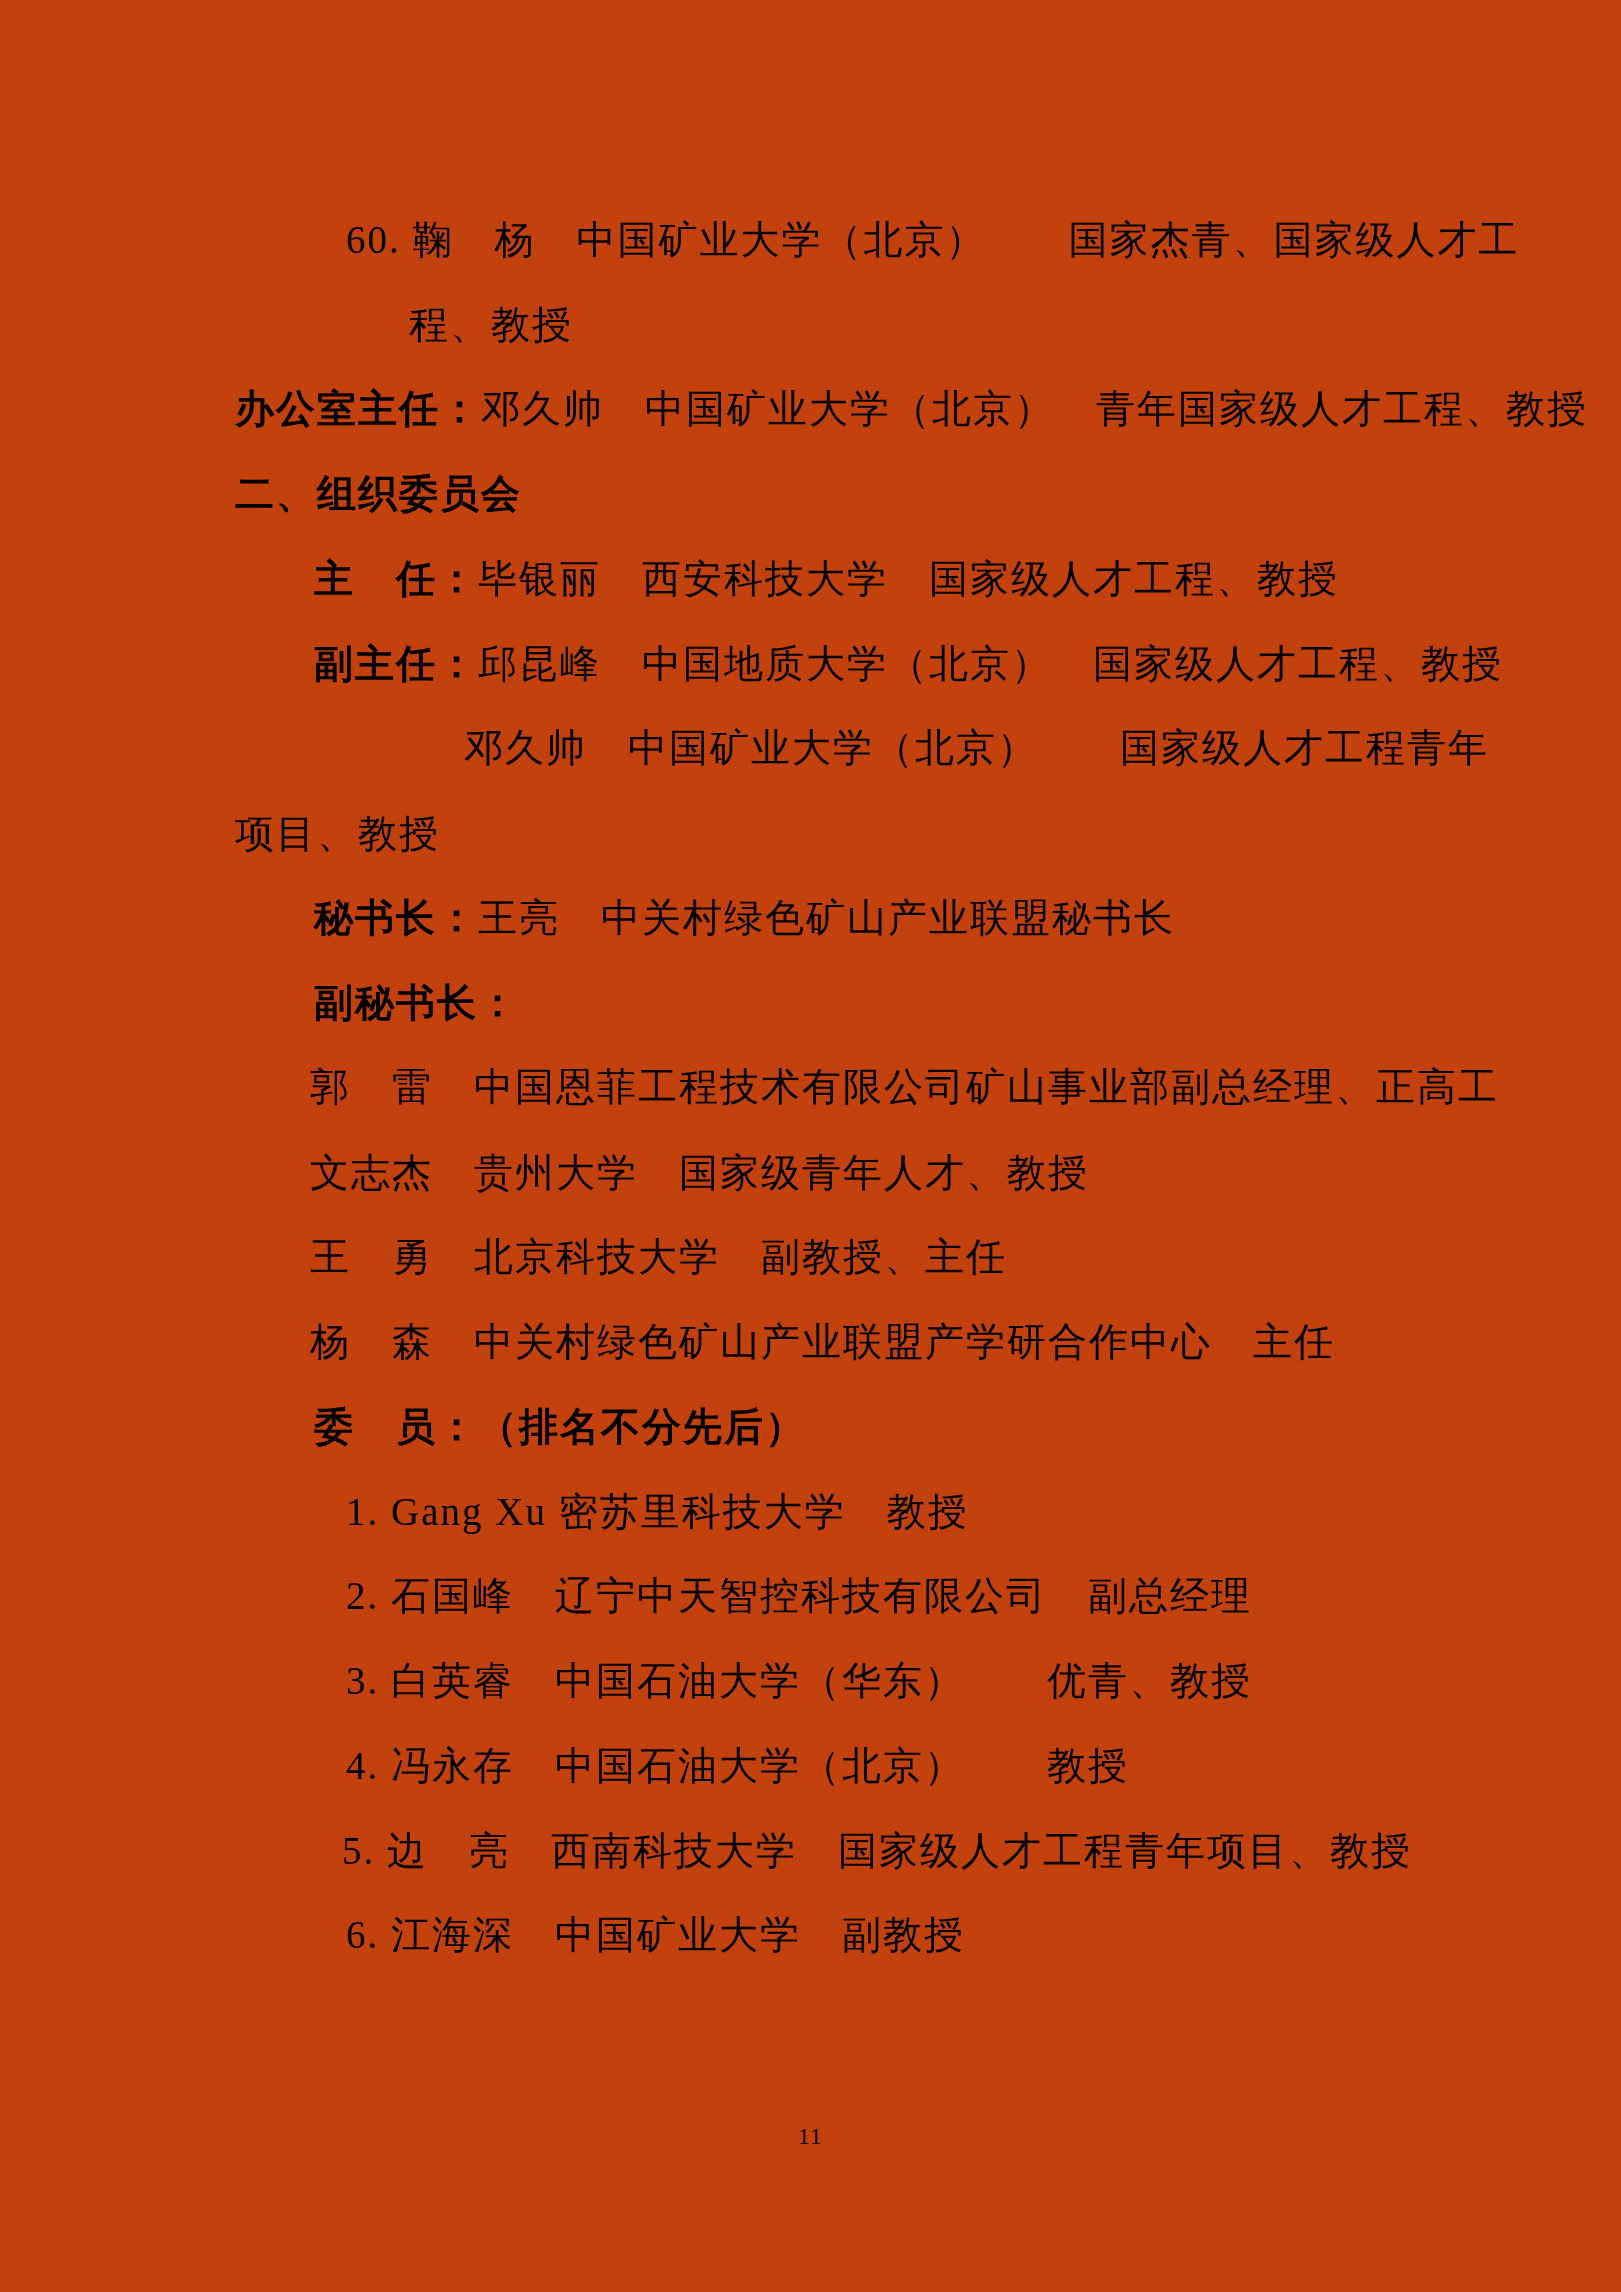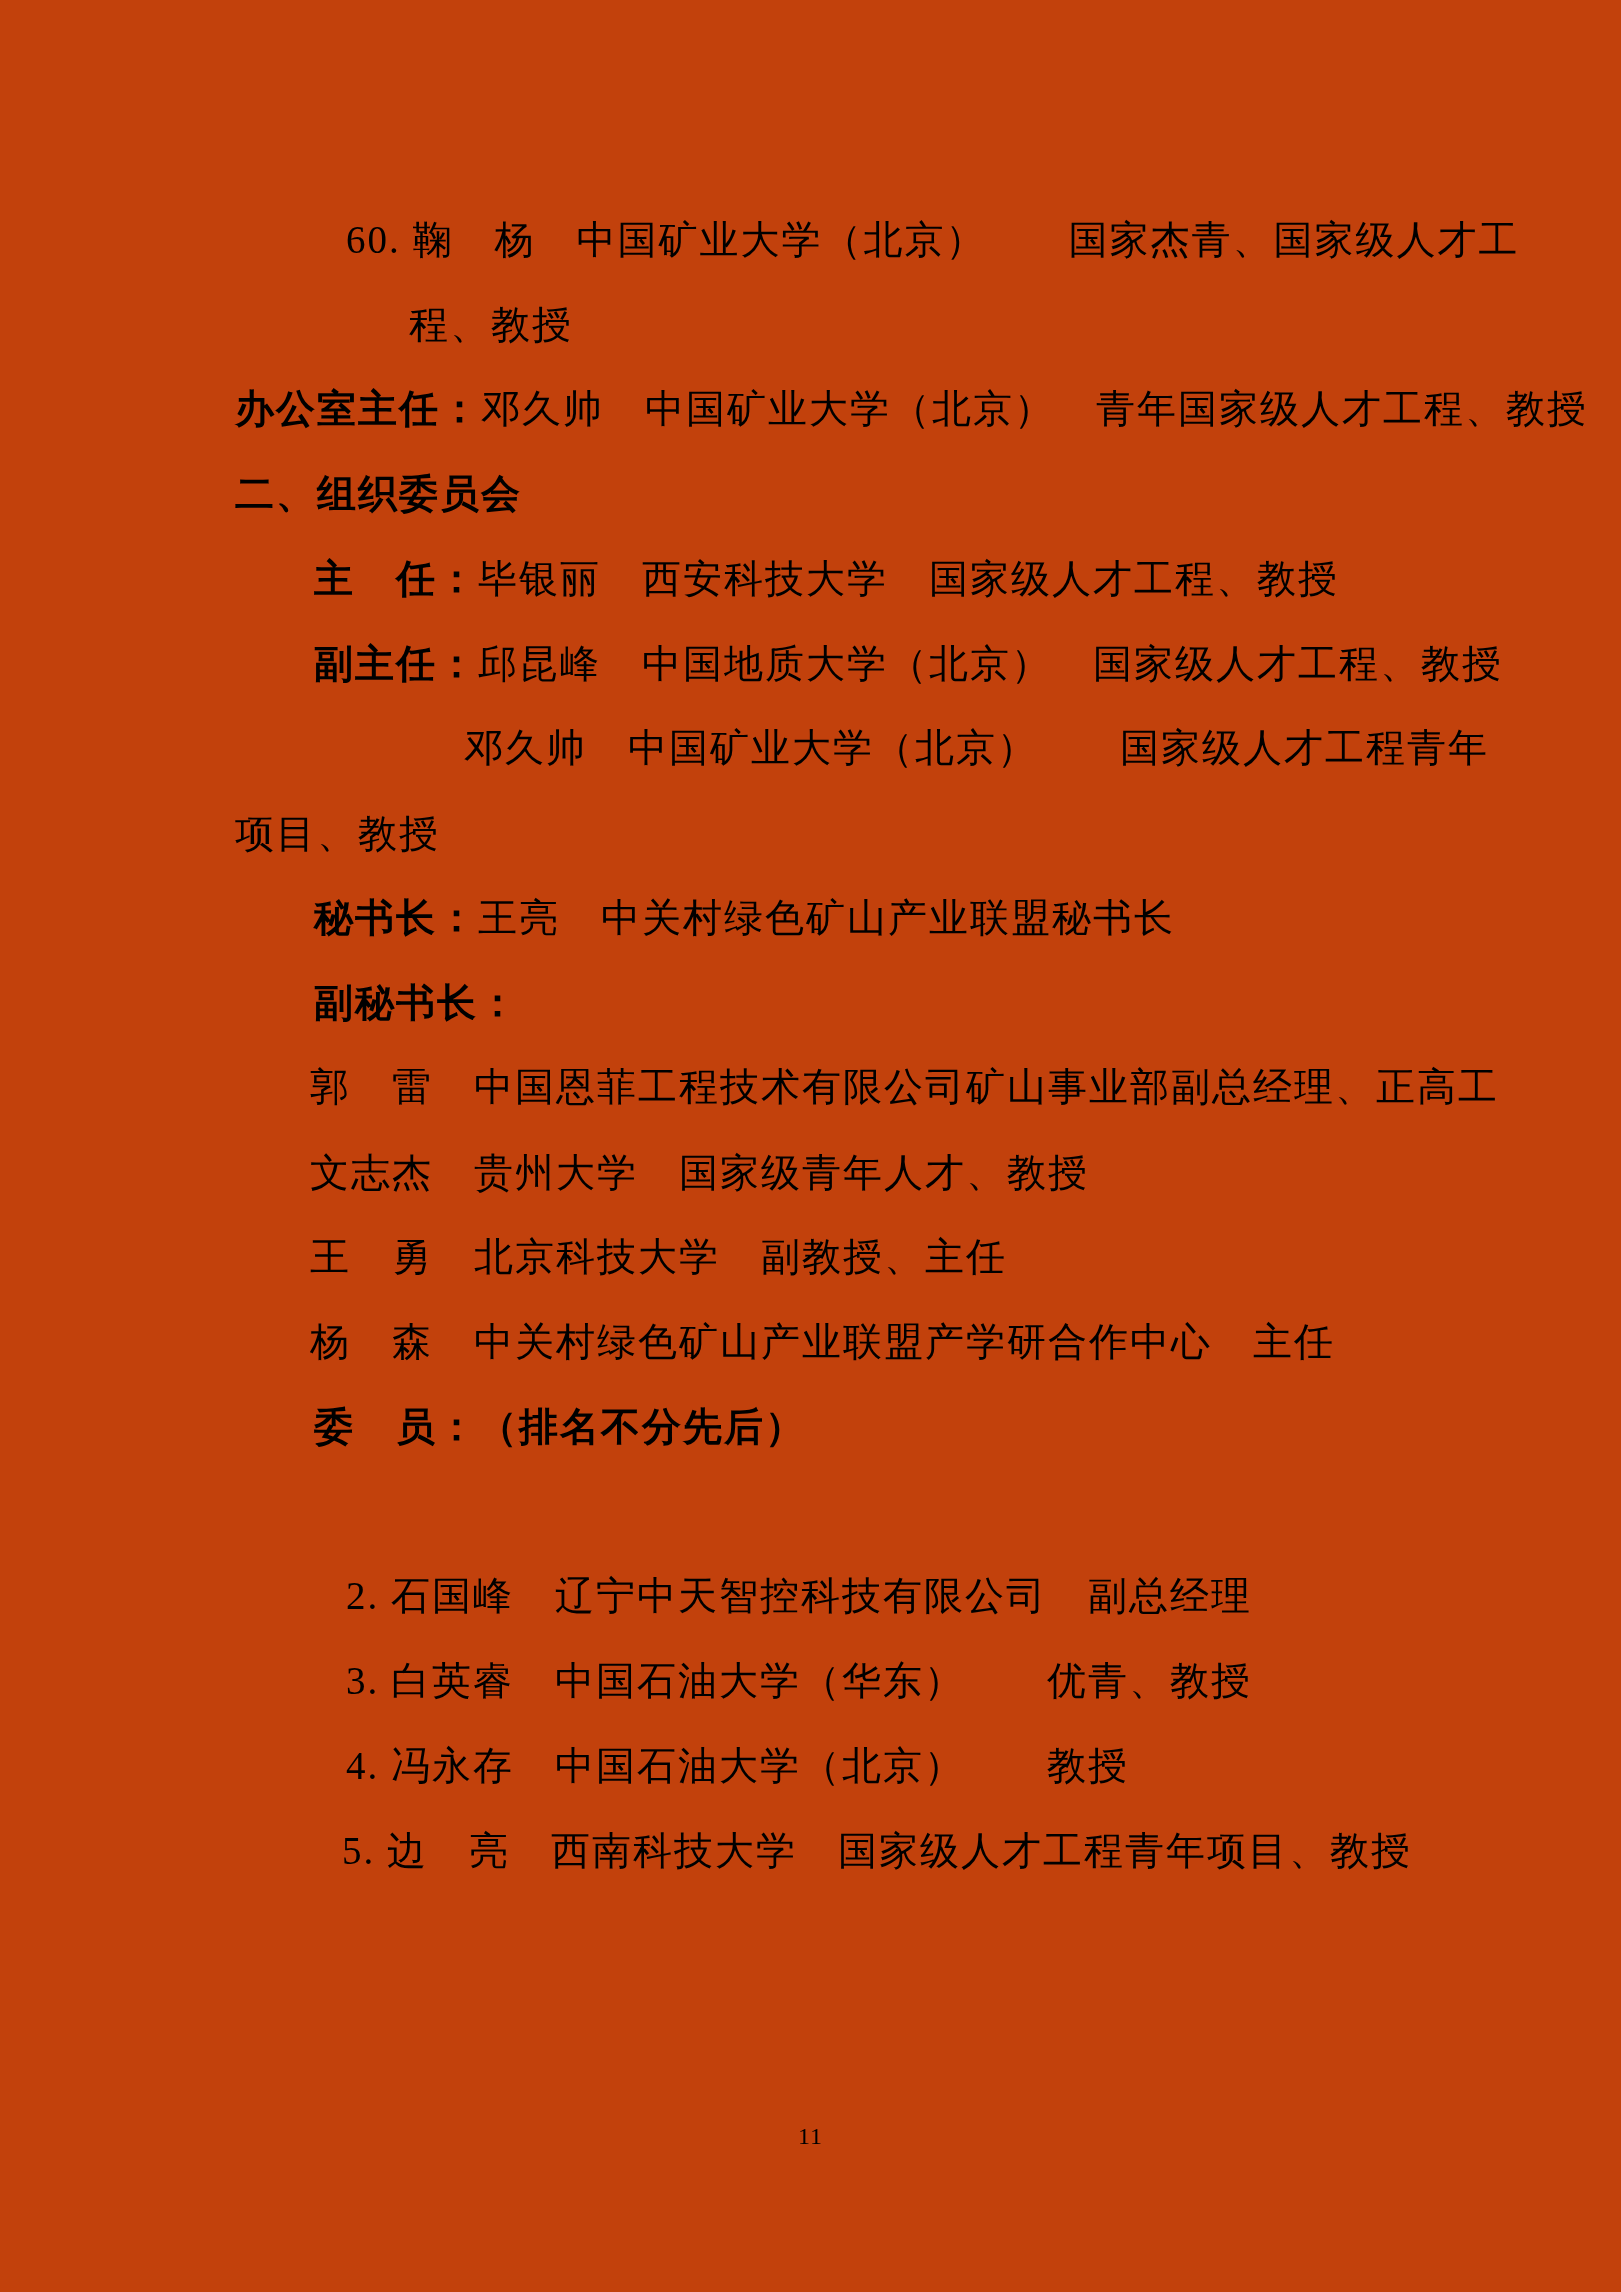--- a/index.html
+++ b/index.html
@@ -71,26 +71,28 @@
   <div class="line body-text" style="top:1065px; left:310px;">郭　雷　中国恩菲工程技术有限公司矿山事业部副总经理、正高工</div>
 
   <div class="line body-text" style="top:1151px; left:310px;">文志杰　贵州大学　国家级青年人才、教授</div>
 
   <div class="line body-text" style="top:1320px; left:310px;">杨　森　中关村绿色矿山产业联盟产学研合作中心　主任</div>
 
   <div class="line body-text" style="top:1235px; left:310px;">王　勇　北京科技大学　副教授、主任</div>
 
   <div class="line label" style="top:1405px; left:314px;">委　员：（排名不分先后）</div>
 
+  <div class="line body-text" style="top:1490px; left:346px;">1. Gang Xu 密苏里科技大学　教授</div>
 
   <div class="line body-text" style="top:1574px; left:346px;">2. 石国峰　辽宁中天智控科技有限公司　副总经理</div>
 
   <div class="line body-text" style="top:1659px; left:346px;">3. 白英睿　中国石油大学（华东）　　优青、教授</div>
 
   <div class="line body-text" style="top:1744px; left:346px;">4. 冯永存　中国石油大学（北京）　　教授</div>
 
   <div class="line body-text" style="top:1829px; left:342px;">5. 边　亮　西南科技大学　国家级人才工程青年项目、教授</div>
 
+  <div class="line body-text" style="top:1913px; left:346px;">6. 江海深　中国矿业大学　副教授</div>
 
   <div class="page-num">11</div>
 
 </div>
 
 
 </body></html>

